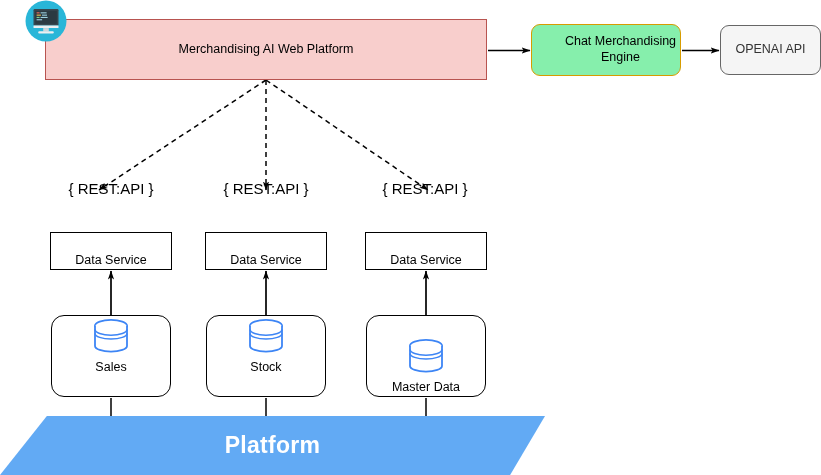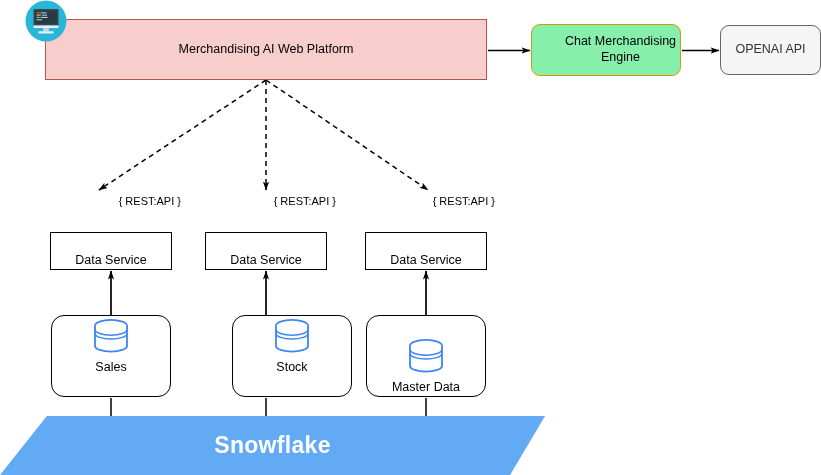--- a/index.html
+++ b/index.html
@@ -73,44 +73,43 @@
     align-items: flex-end;
   }
   #data-service-1 { left: 50px; }
   #data-service-2 { left: 205px; }
   #data-service-3 { left: 365px; }
 
   
   .rest-label {
     width: 140px;
     height: 18px;
-    top: 193px;
-    font-size: 11px;
+    top: 180px;
+    font-size: 15px;
     color: #000000;
     background: transparent;
-    justify-content: flex-end;
   }
   #rest-label-1 { left: 41px; }
   #rest-label-2 { left: 196px; }
   #rest-label-3 { left: 355px; }
 
   
   .db-box {
     width: 120px;
     height: 82px;
     top: 315px;
     background: #ffffff;
     border: 1.4px solid #000000;
     border-radius: 13px;
     flex-direction: column;
     justify-content: flex-start;
     padding-top: 0;
   }
   #db-box-1 { left: 51px; }
-  #db-box-2 { left: 206px; margin-left: 26px; }
+  #db-box-2 { left: 206px; }
   #db-box-3 { left: 366px; justify-content: flex-end; }
   .db-icon {
     width: 44px;
     height: 40px;
     display: block;
   }
   .db-label {
     margin-top: 4px;
     font-size: 12.5px;
   }
@@ -259,16 +258,16 @@
     <svg class="db-icon" viewBox="0 0 44 40" xmlns="http://www.w3.org/2000/svg">
       <ellipse cx="22" cy="9.5" rx="16" ry="5.6" fill="#ffffff" stroke="#3d85f5" stroke-width="1.8"></ellipse>
       <path d="M6,9.5 L6,30 A16,5.6 0 0 0 38,30 L38,9.5" fill="#ffffff" stroke="#3d85f5" stroke-width="1.8"></path>
       <path d="M6,13.6 A16,5.6 0 0 0 38,13.6" fill="none" stroke="#3d85f5" stroke-width="1.5"></path>
       <path d="M6,17.4 A16,5.6 0 0 0 38,17.4" fill="none" stroke="#3d85f5" stroke-width="1.5"></path>
     </svg>
     <span class="db-label">Master Data</span>
   </div>
 
   <div id="snowflake-banner">
-    <span>Snowflake</span>
+    <span>Platform</span>
   </div>
 
 </div>
 
 </body></html>

